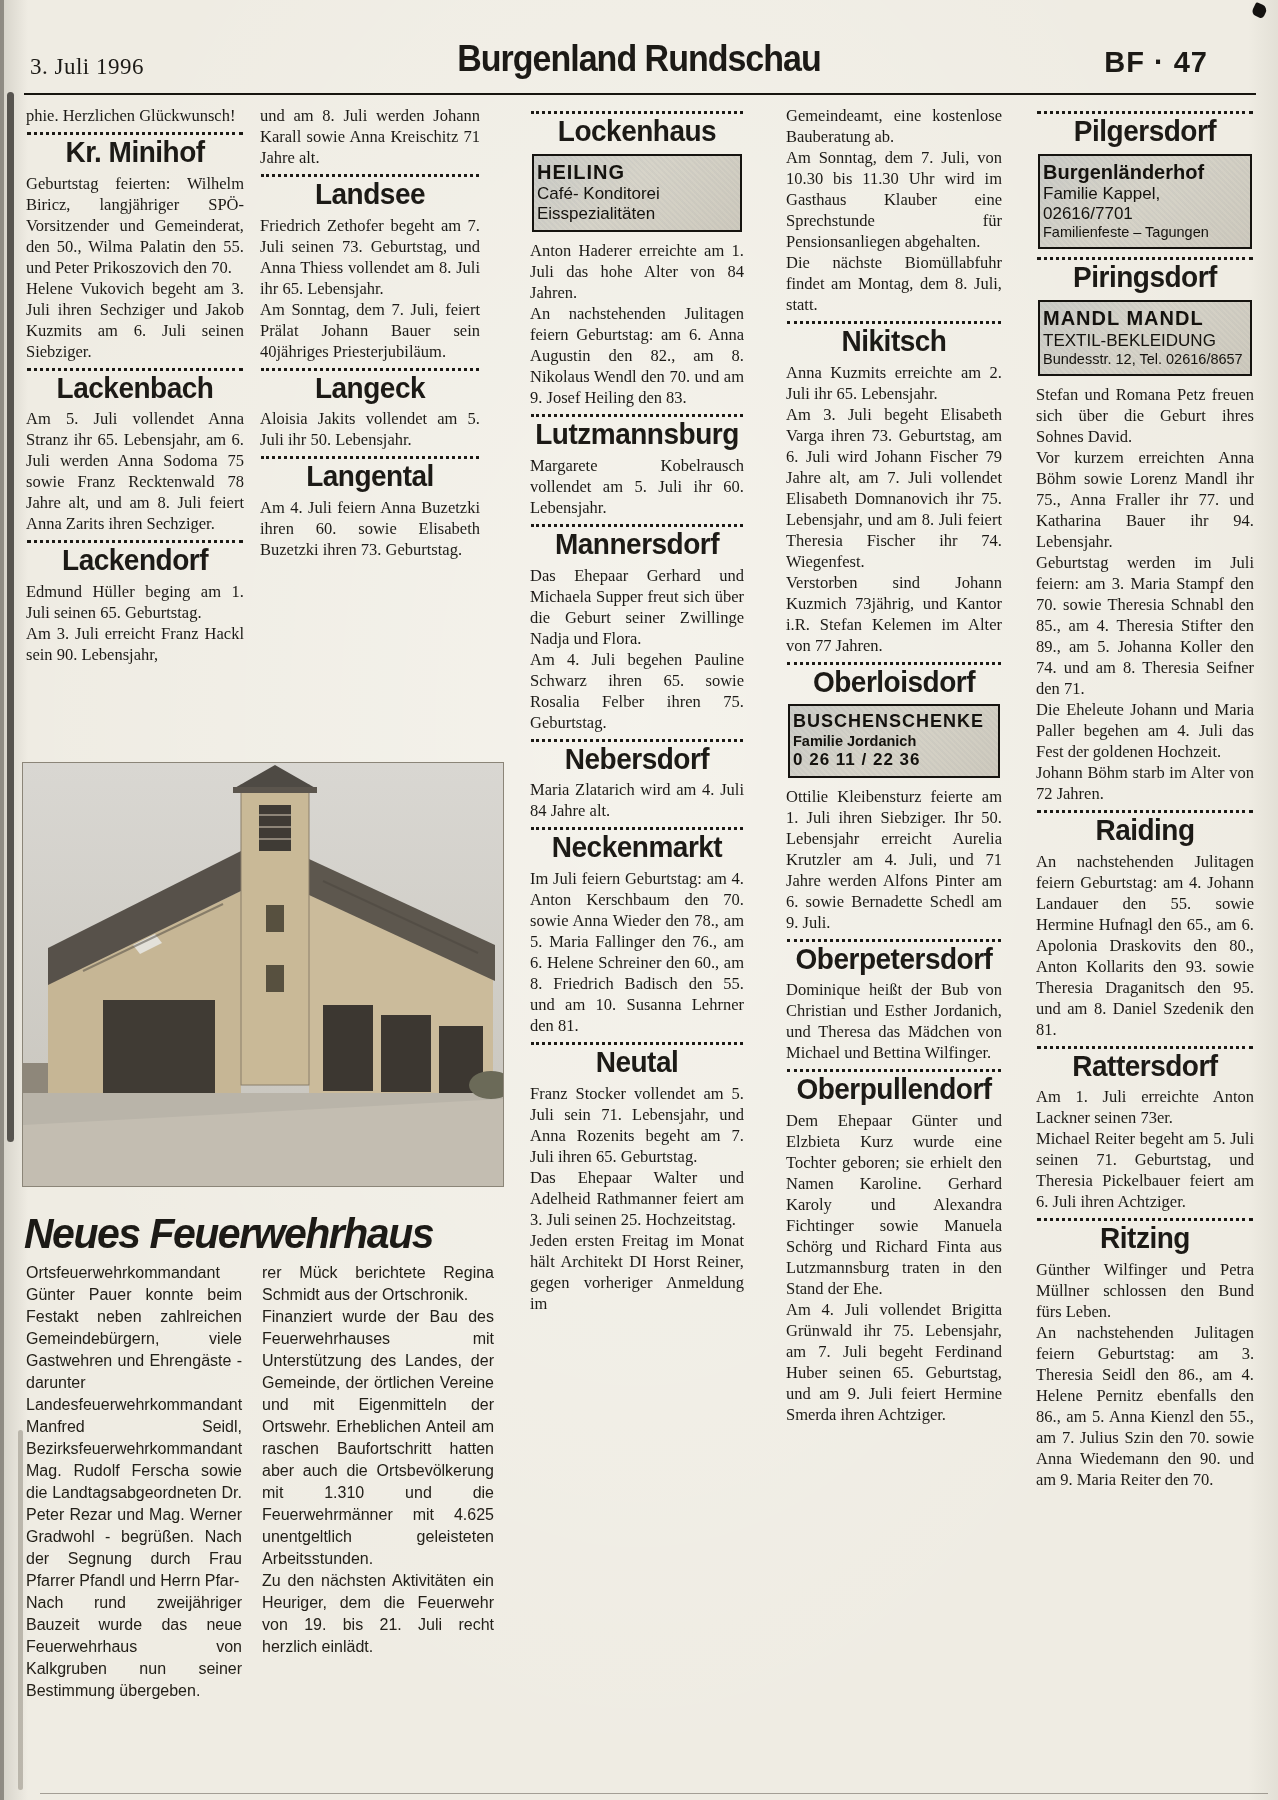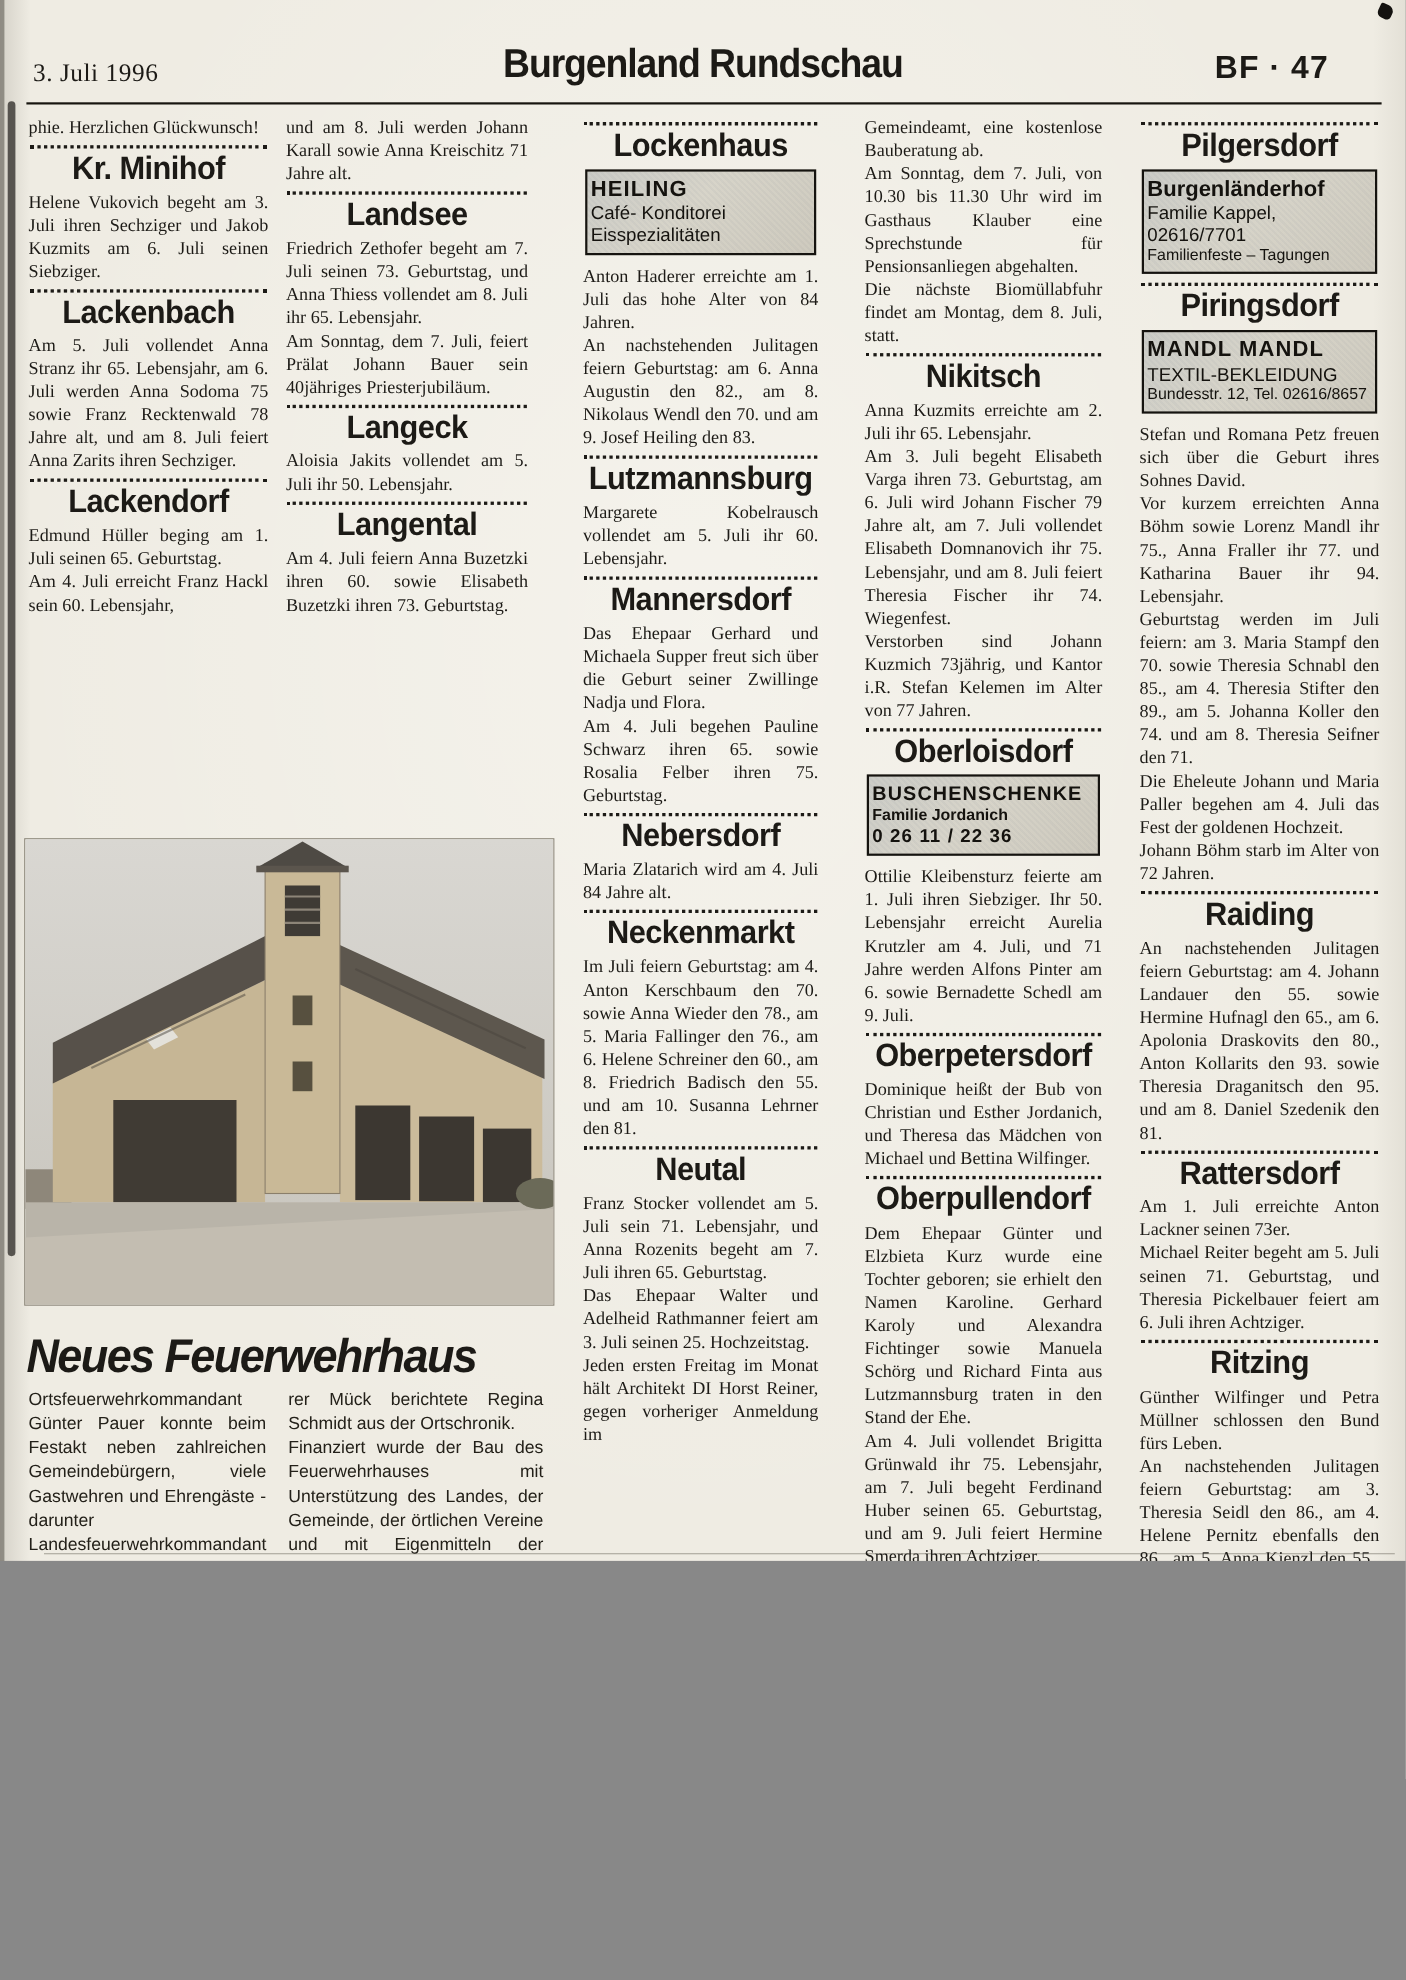--- a/index.html
+++ b/index.html
@@ -1,16 +1,16 @@
 <!DOCTYPE html>
 <html lang="de"><head>
 <meta charset="utf-8">
 <style>
   html,body{margin:0;padding:0;background:#888;}
-  .page{position:relative;width:1278px;height:1419px;overflow:hidden;
+  .page{position:relative;width:1278px;height:1800px;overflow:hidden;
     background:#efece3;
     background-image:
       linear-gradient(90deg, rgba(90,85,75,.18) 0, rgba(90,85,75,0) 28px),
       linear-gradient(270deg, rgba(120,115,100,.10) 0, rgba(120,115,100,0) 30px),
       radial-gradient(ellipse at 50% 40%, rgba(255,255,252,.35), rgba(0,0,0,0) 70%);
     color:#1c1a16;
     font-family:"Liberation Serif", serif;
     font-size:16.5px; line-height:21px;
   }
   
@@ -79,32 +79,33 @@
   <div class="hdr-date">3. Juli 1996</div>
   <div class="hdr-title">Burgenland Rundschau</div>
   <div class="hdr-page">BF · 47</div>
   <div class="hdr-rule"></div>
 
   <section class="col" id="col1">
     <p class="bt">phie. Herzlichen Glückwunsch!</p>
     <div>
       <div class="rule"></div>
       <h2 class="town">Kr. Minihof</h2>
+      <p class="bt">Geburtstag feierten: Wilhelm Biricz, langjähriger SPÖ-Vorsitzender und Gemeinderat, den 50., Wilma Palatin den 55. und Peter Prikoszovich den 70.</p>
       <p class="bt">Helene Vukovich begeht am 3. Juli ihren Sechziger und Jakob Kuzmits am 6. Juli seinen Siebziger.</p>
     </div>
     <div>
       <div class="rule"></div>
       <h2 class="town">Lackenbach</h2>
       <p class="bt">Am 5. Juli vollendet Anna Stranz ihr 65. Lebensjahr, am 6. Juli werden Anna Sodoma 75 sowie Franz Recktenwald 78 Jahre alt, und am 8. Juli feiert Anna Zarits ihren Sechziger.</p>
     </div>
     <div>
       <div class="rule"></div>
       <h2 class="town">Lackendorf</h2>
       <p class="bt">Edmund Hüller beging am 1. Juli seinen 65. Geburtstag.</p>
-      <p class="bt">Am 4. Juli erreicht Franz Hackl sein 60. Lebensjahr,</p>
+      <p class="bt">Am 3. Juli erreicht Franz Hackl sein 90. Lebensjahr,</p>
     </div>
   </section>
 
   <section class="col" id="col2">
     <p class="bt">und am 8. Juli werden Johann Karall sowie Anna Kreischitz 71 Jahre alt.</p>
     <div>
       <div class="rule"></div>
       <h2 class="town">Landsee</h2>
       <p class="bt">Friedrich Zethofer begeht am 7. Juli seinen 73. Geburtstag, und Anna Thiess vollendet am 8. Juli ihr 65. Lebensjahr.</p>
       <p class="bt">Am Sonntag, dem 7. Juli, feiert Prälat Johann Bauer sein 40jähriges Priesterjubiläum.</p>

